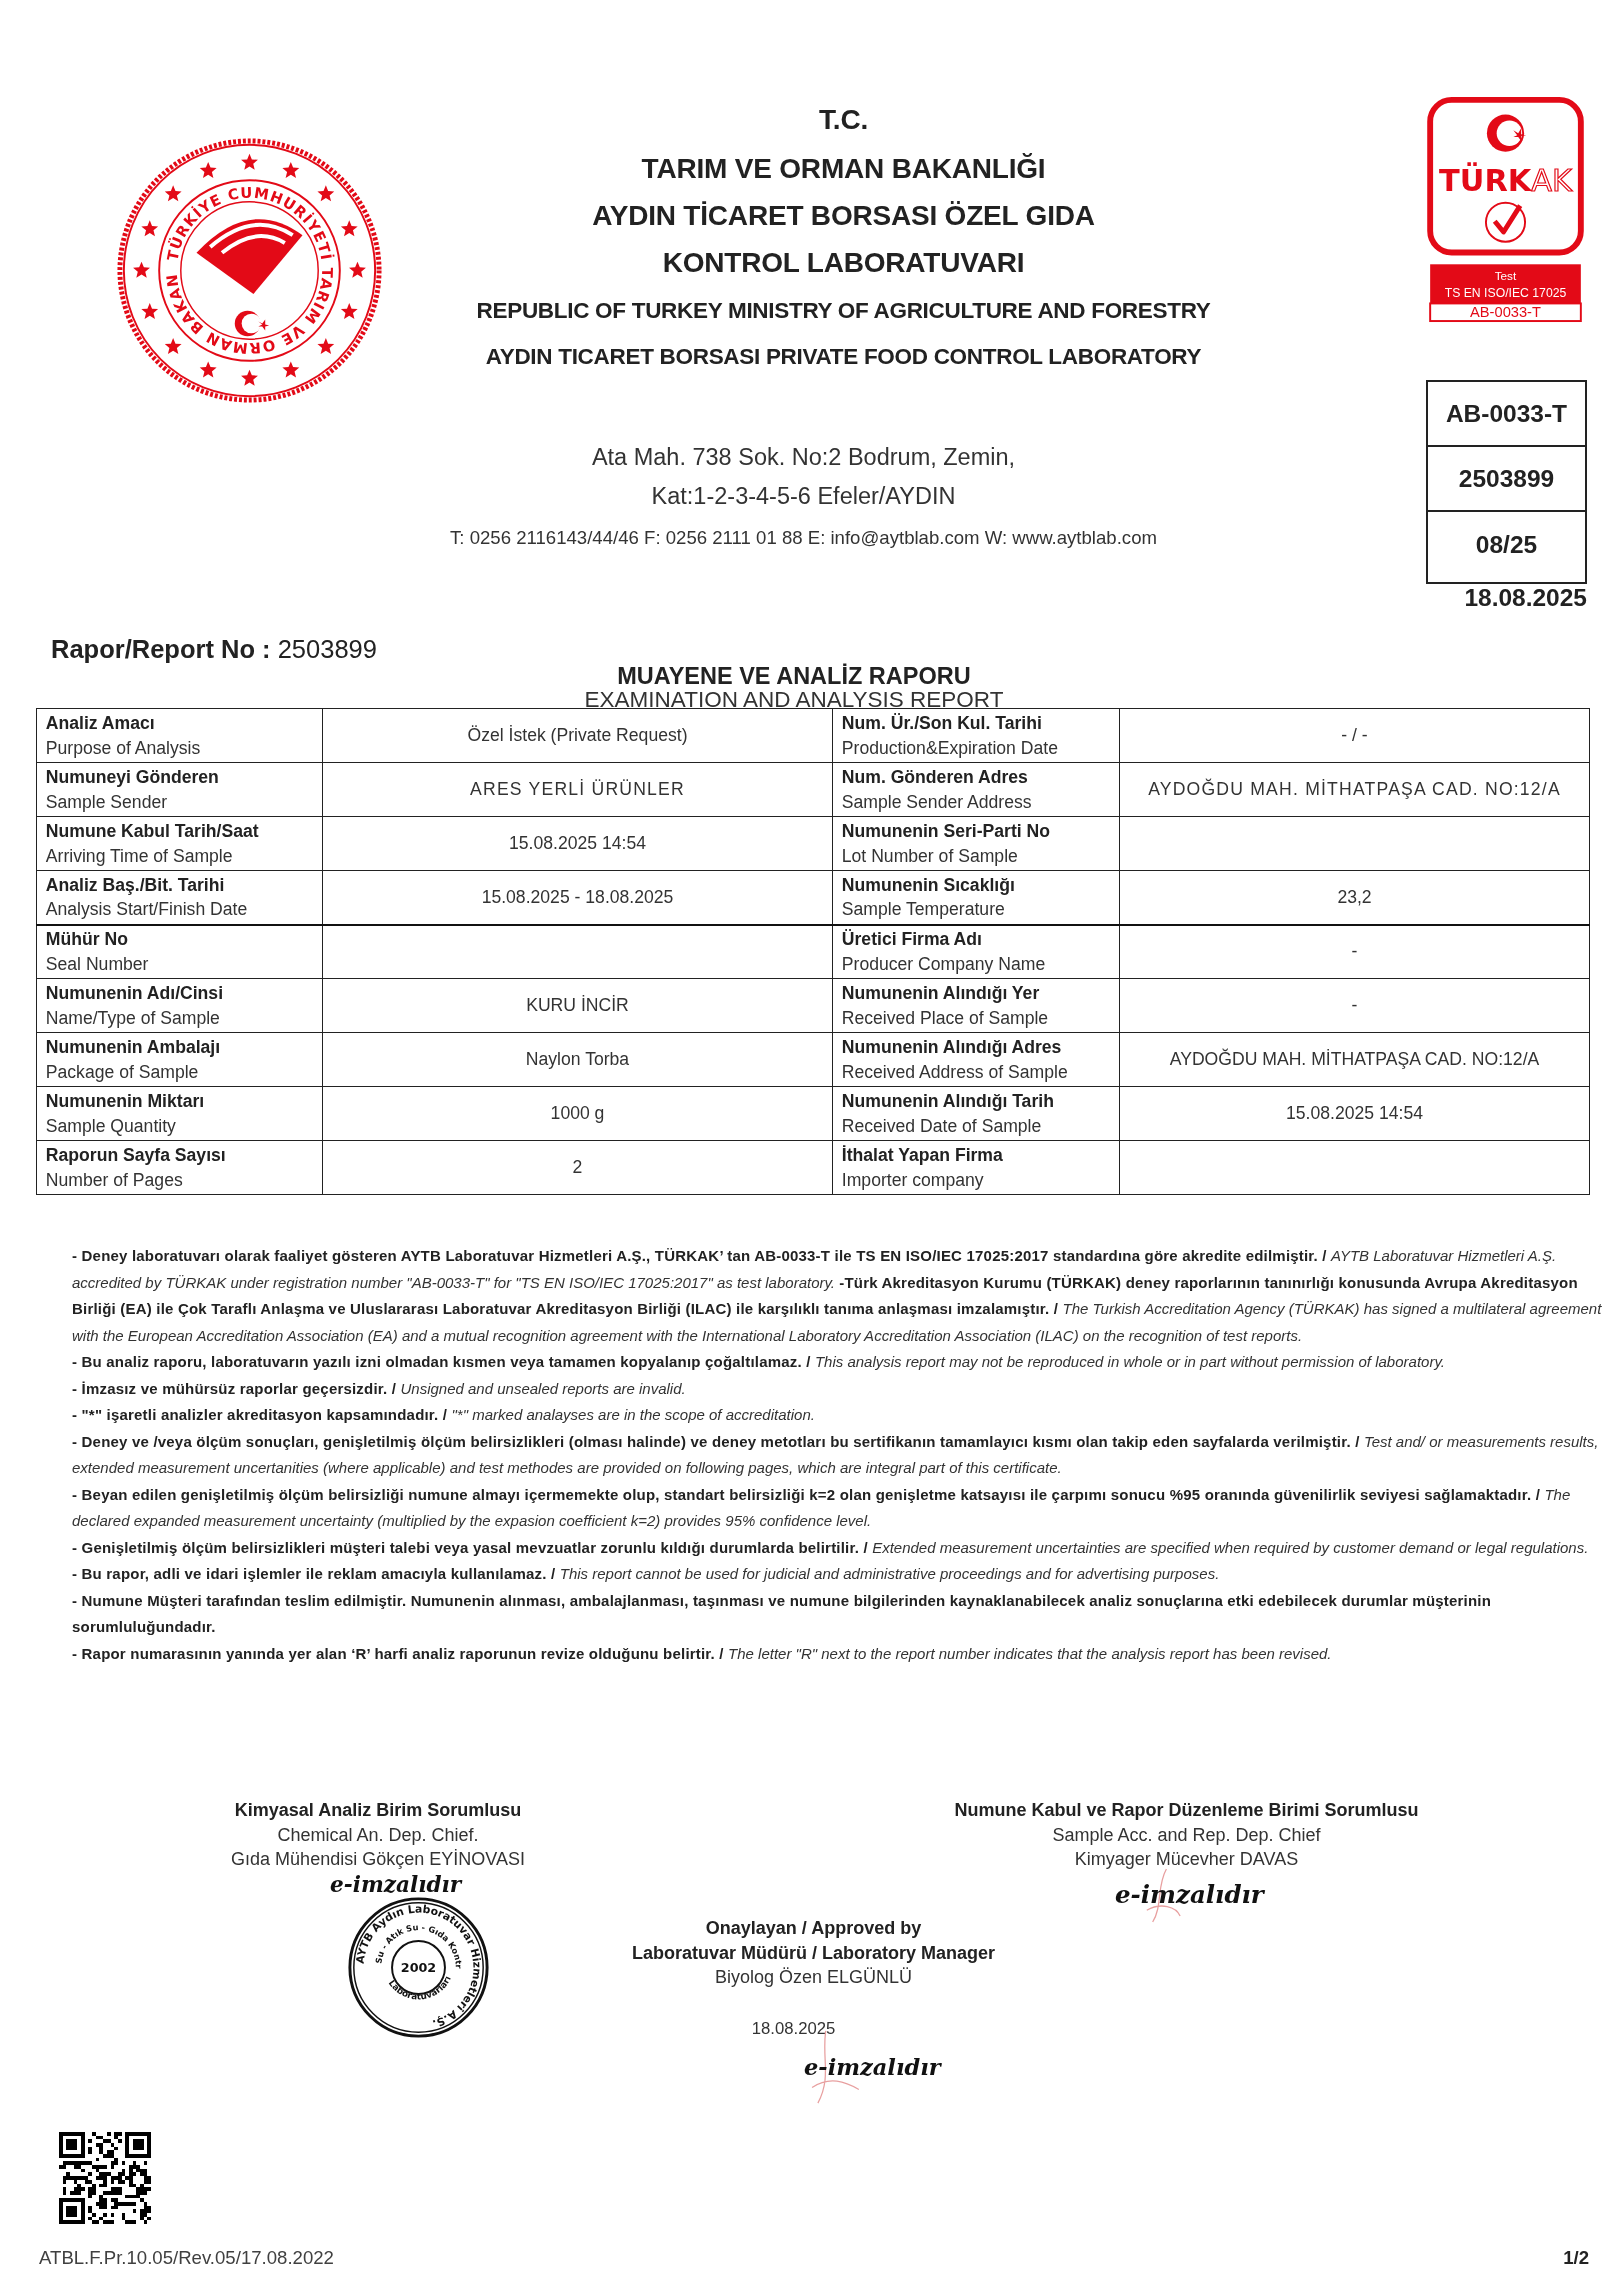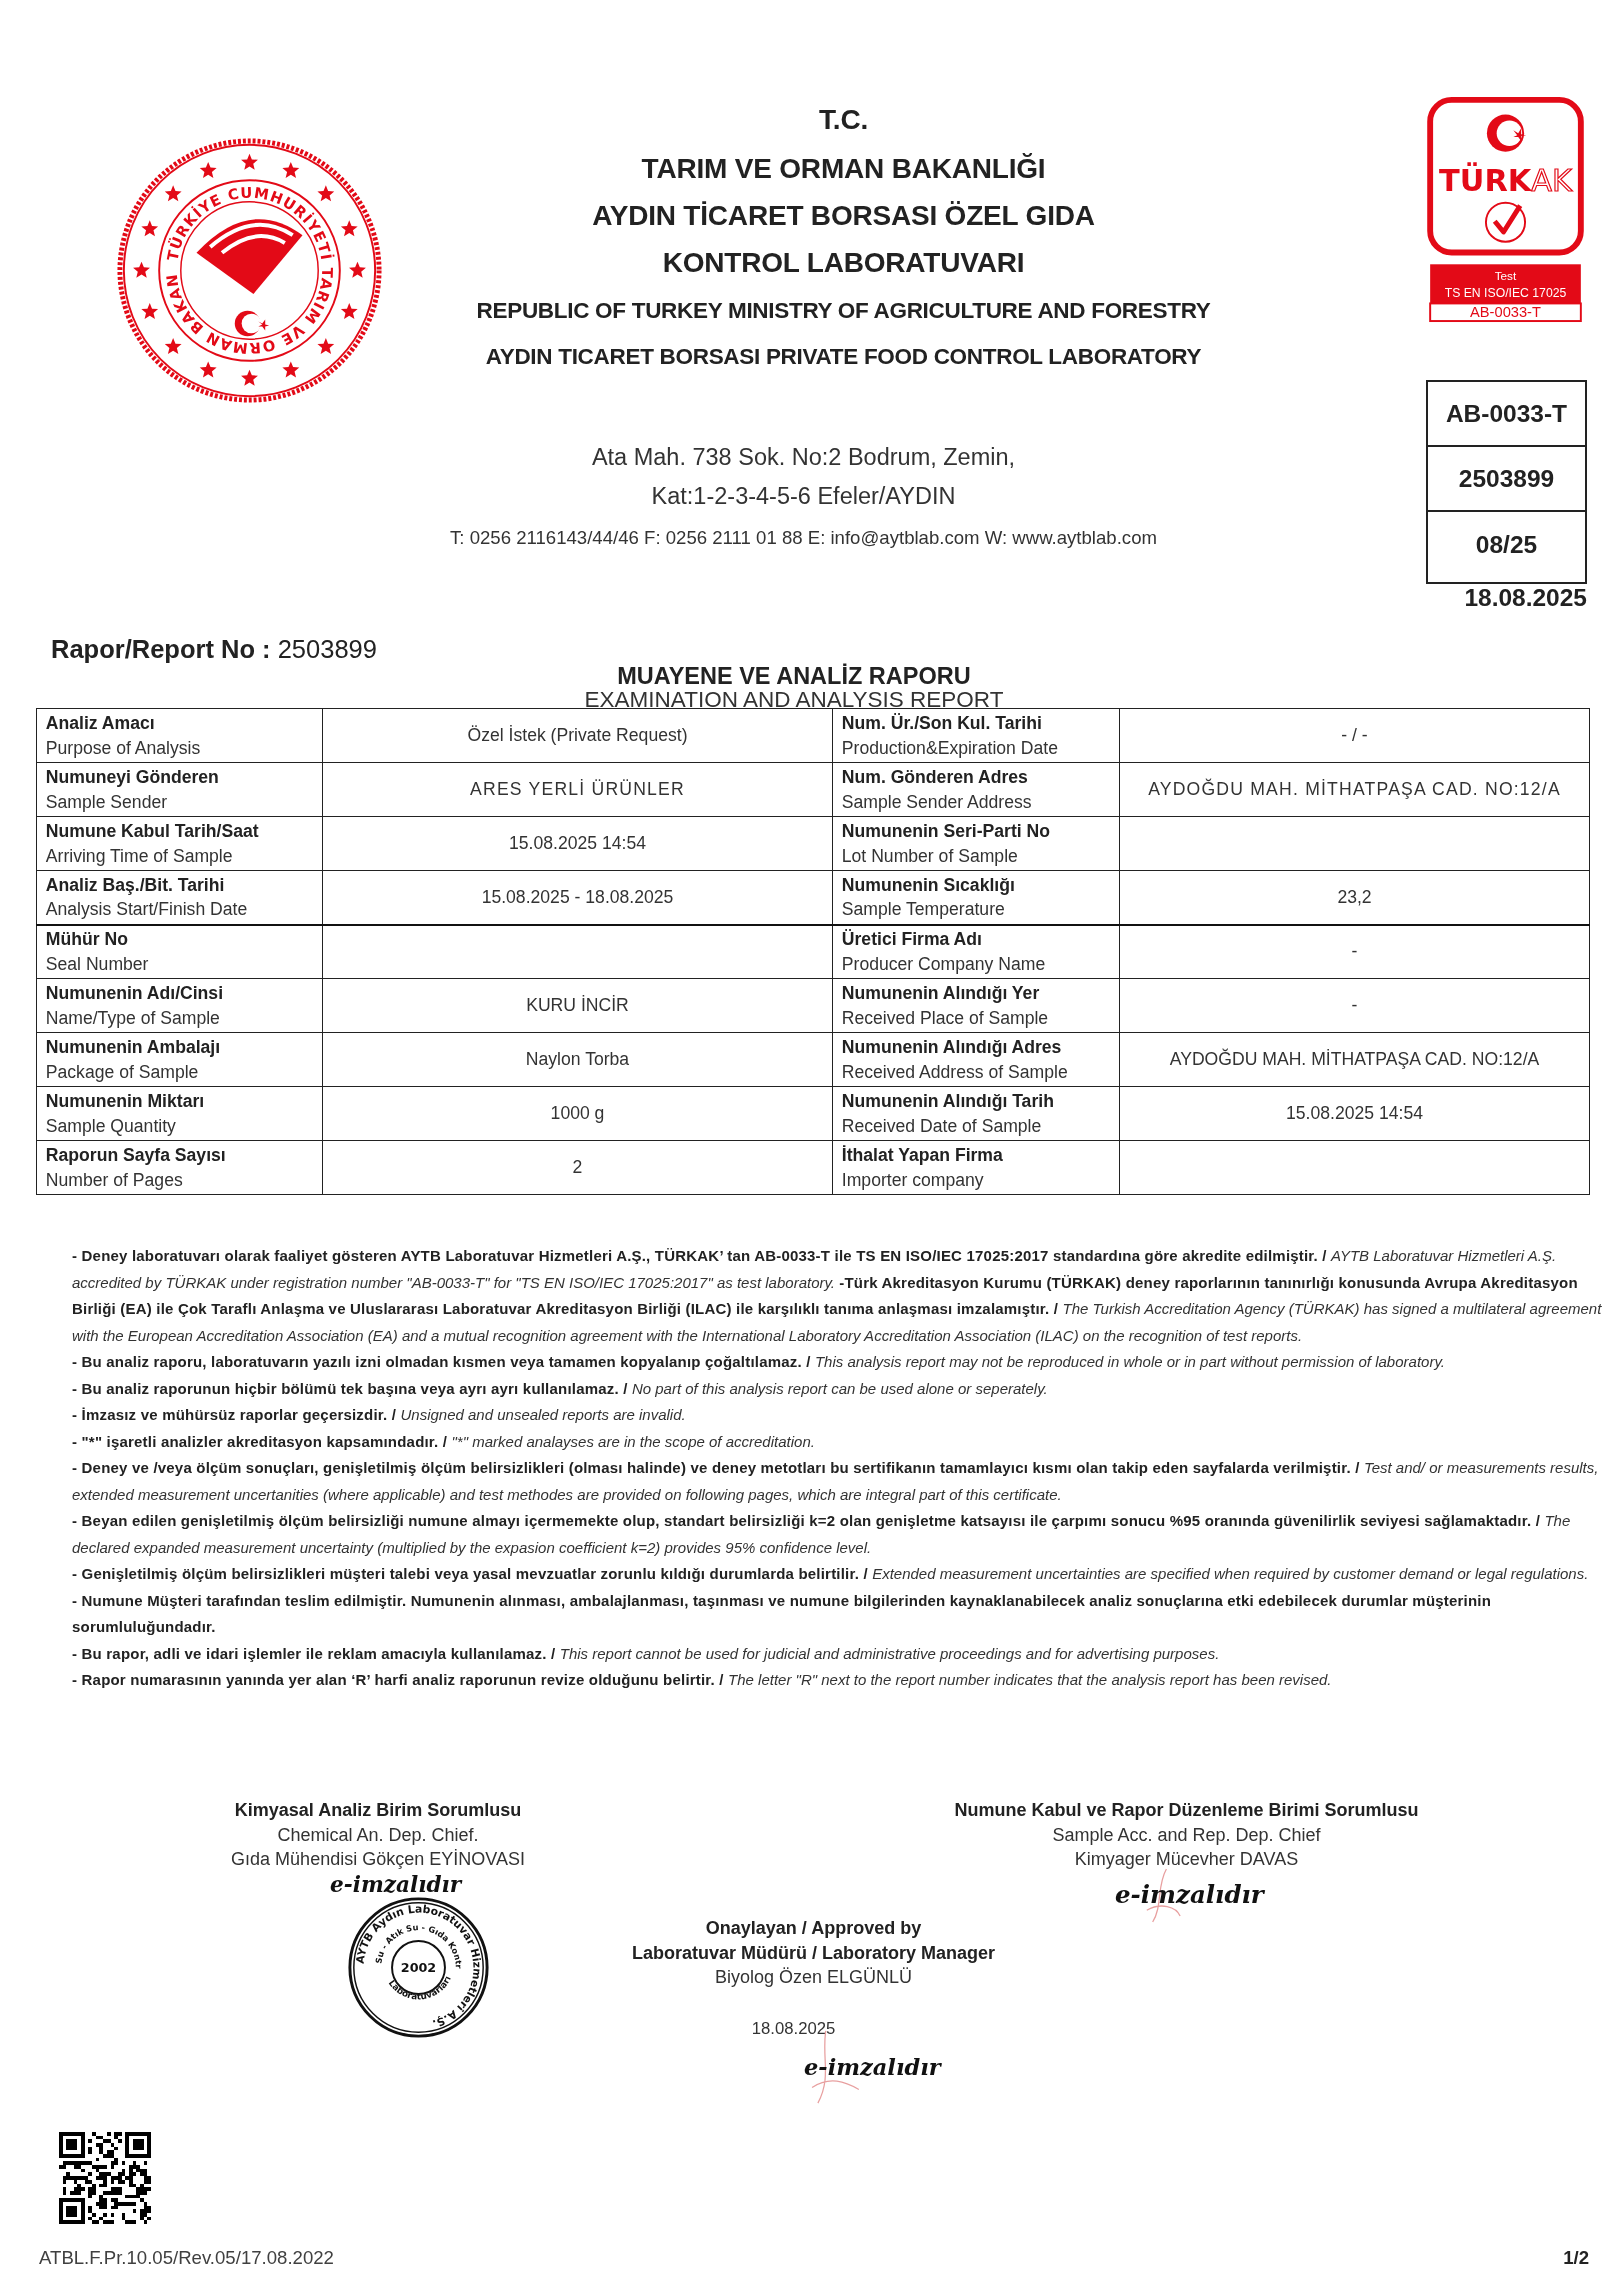--- a/index.html
+++ b/index.html
@@ -263,28 +263,27 @@
           <span class="en">Importer company</span>
         </td>
         <td class="val"></td>
       </tr>
     </tbody>
 </table>
 
 <div id="notes" class="abs">
     <p><b>- Deney laboratuvarı olarak faaliyet gösteren AYTB Laboratuvar Hizmetleri A.Ş., TÜRKAK’ tan AB-0033-T ile TS EN ISO/IEC 17025:2017 standardına göre akredite edilmiştir. / </b><i>AYTB Laboratuvar Hizmetleri A.Ş. accredited by TÜRKAK under registration number "AB-0033-T" for "TS EN ISO/IEC 17025:2017" as test laboratory. </i><b>-Türk Akreditasyon Kurumu (TÜRKAK) deney raporlarının tanınırlığı konusunda Avrupa Akreditasyon Birliği (EA) ile Çok Taraflı Anlaşma ve Uluslararası Laboratuvar Akreditasyon Birliği (ILAC) ile karşılıklı tanıma anlaşması imzalamıştır. / </b><i>The Turkish Accreditation Agency (TÜRKAK) has signed a multilateral agreement with the European Accreditation Association (EA) and a mutual recognition agreement with the International Laboratory Accreditation Association (ILAC) on the recognition of test reports.</i></p>
     <p><b>- Bu analiz raporu, laboratuvarın yazılı izni olmadan kısmen veya tamamen kopyalanıp çoğaltılamaz. / </b><i>This analysis report may not be reproduced in whole or in part without permission of laboratory.</i></p>
-    <p><b>- Bu analiz raporunun hiçbir bölümü tek başına veya ayrı ayrı kullanılamaz. / </b><i>No part of this analysis report can be used alone or seperately.</i></p>
     <p><b>- İmzasız ve mühürsüz raporlar geçersizdir. / </b><i>Unsigned and unsealed reports are invalid.</i></p>
     <p><b>- "*" işaretli analizler akreditasyon kapsamındadır. / </b><i>"*" marked analayses are in the scope of accreditation.</i></p>
     <p><b>- Deney ve /veya ölçüm sonuçları, genişletilmiş ölçüm belirsizlikleri (olması halinde) ve deney metotları bu sertifikanın tamamlayıcı kısmı olan takip eden sayfalarda verilmiştir. / </b><i>Test and/ or measurements results, extended measurement uncertanities (where applicable) and test methodes are provided on following pages, which are integral part of this certificate.</i></p>
     <p><b>- Beyan edilen genişletilmiş ölçüm belirsizliği numune almayı içermemekte olup, standart belirsizliği k=2 olan genişletme katsayısı ile çarpımı sonucu %95 oranında güvenilirlik seviyesi sağlamaktadır. / </b><i>The declared expanded measurement uncertainty (multiplied by the expasion coefficient k=2) provides 95% confidence level.</i></p>
     <p><b>- Genişletilmiş ölçüm belirsizlikleri müşteri talebi veya yasal mevzuatlar zorunlu kıldığı durumlarda belirtilir. / </b><i>Extended measurement uncertainties are specified when required by customer demand or legal regulations.</i></p>
+    <p><b>- Bu rapor, adli ve idari işlemler ile reklam amacıyla kullanılamaz. / </b><i>This report cannot be used for judicial and administrative proceedings and for advertising purposes.</i></p>
     <p><b>- Numune Müşteri tarafından teslim edilmiştir. Numunenin alınması, ambalajlanması, taşınması ve numune bilgilerinden kaynaklanabilecek analiz sonuçlarına etki edebilecek durumlar müşterinin sorumluluğundadır.</b></p>
-    <p><b>- Bu rapor, adli ve idari işlemler ile reklam amacıyla kullanılamaz. / </b><i>This report cannot be used for judicial and administrative proceedings and for advertising purposes.</i></p>
     <p><b>- Rapor numarasının yanında yer alan ‘R’ harfi analiz raporunun revize olduğunu belirtir. / </b><i>The letter "R" next to the report number indicates that the analysis report has been revised.</i></p>
   </div>
 
 <div class="sig" style="left:172px; top:1798px; width:412px;">
   <div class="t">Kimyasal Analiz Birim Sorumlusu</div>
   <div>Chemical An. Dep. Chief.</div>
   <div>Gıda Mühendisi Gökçen EYİNOVASI</div>
 </div>
 <div class="esig" style="left:330px; top:1872px;">e-imzalıdır</div>
 

